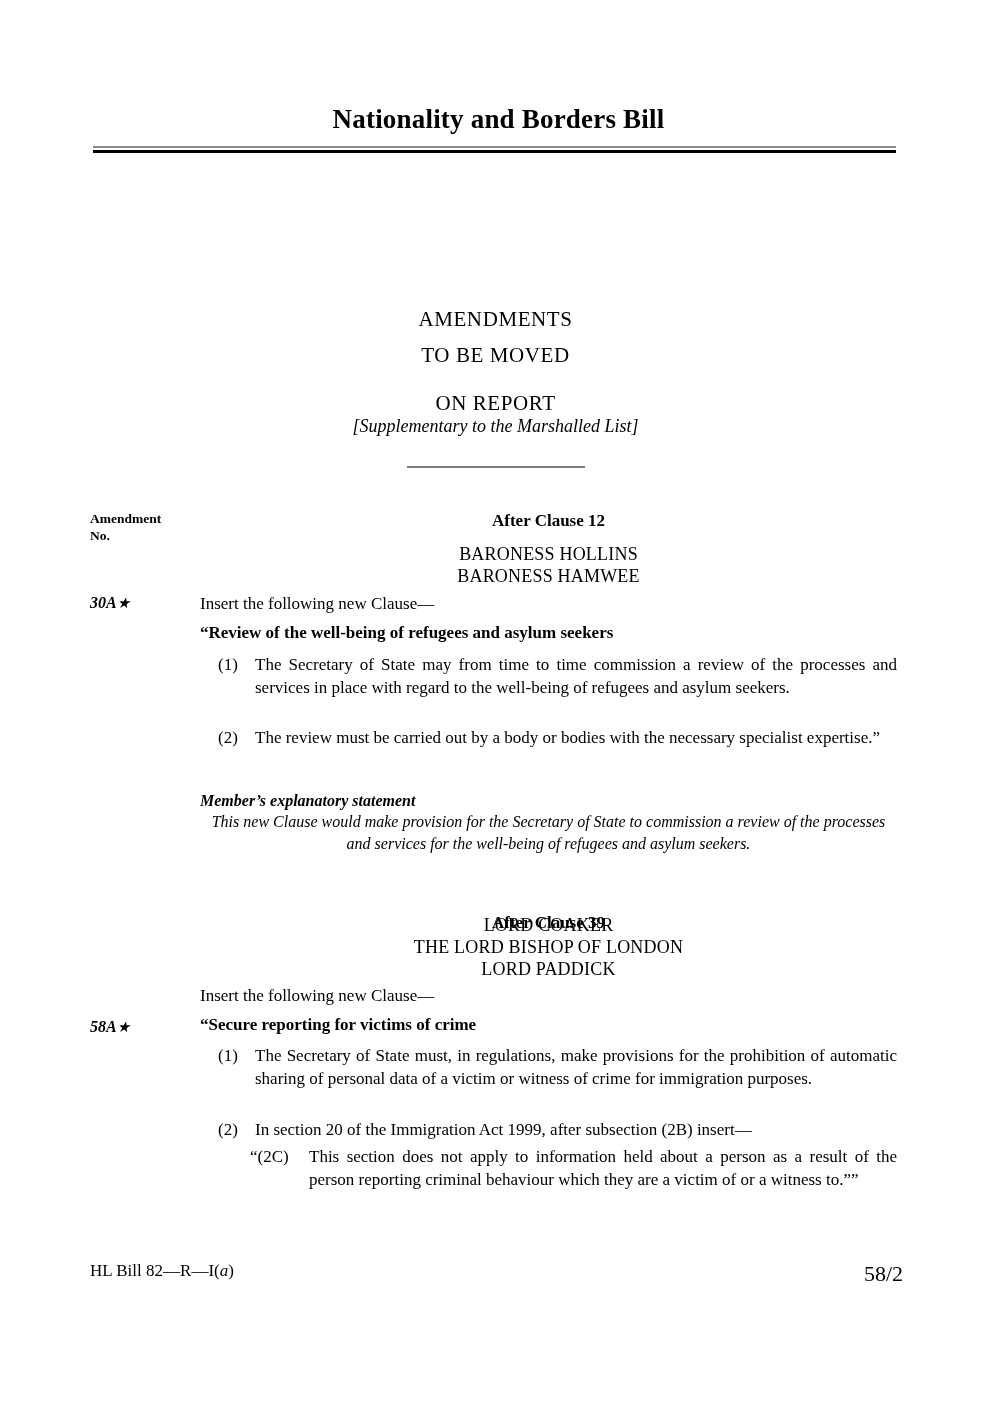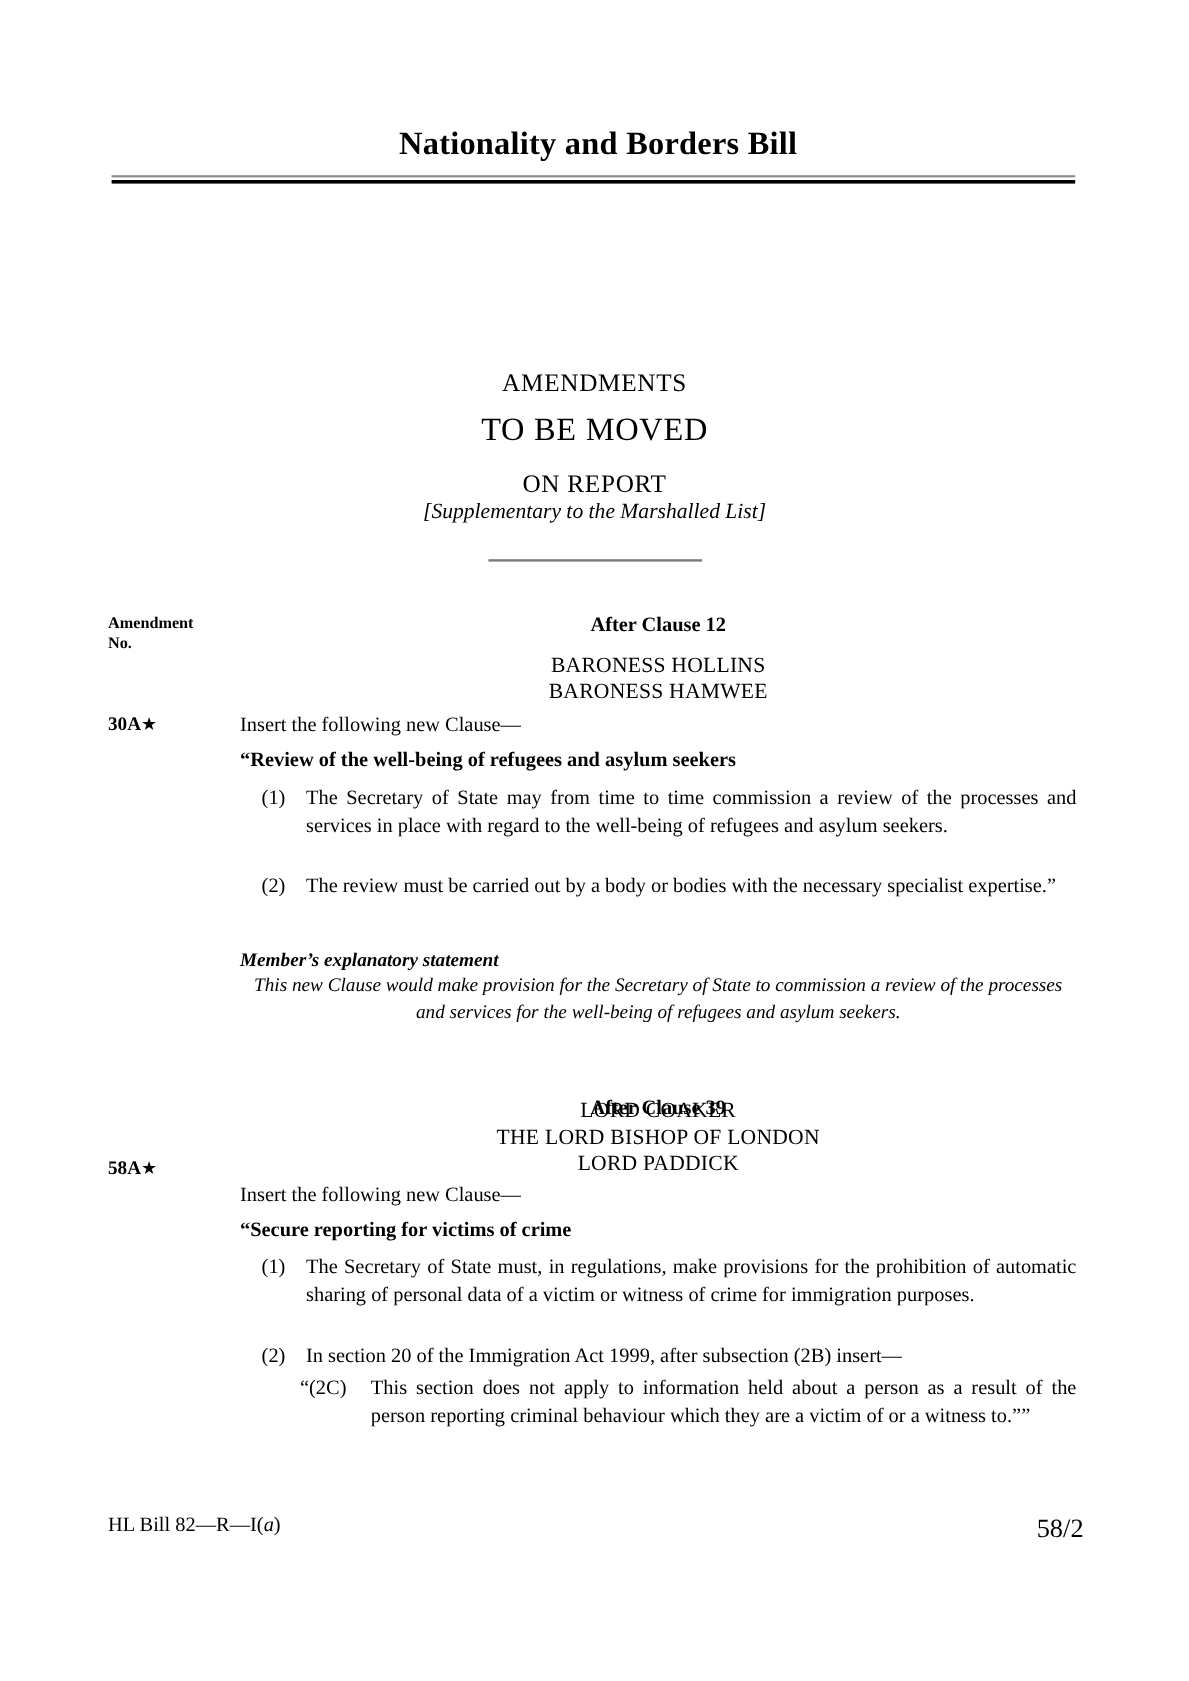--- a/index.html
+++ b/index.html
@@ -48,21 +48,21 @@
   }
 
   
   .head-block {
     position: absolute;
     left: 0;
     width: 991px;
     text-align: center;
   }
   .head-amendments { top: 307px; font-size: 21px; letter-spacing: 0.6px; }
-  .head-tobemoved  { top: 343px; font-size: 27px; letter-spacing: 0.6px; }
+  .head-tobemoved  { top: 343px; font-size: 21px; letter-spacing: 0.6px; }
   .head-onreport   { top: 379px; font-size: 21px; letter-spacing: 0.6px; margin-top: 12px; }
   .head-supp       { top: 416px; font-size: 18px; font-style: italic; }
 
   .divider {
     position: absolute;
     left: 50%;
     transform: translateX(-50%);
     top: 466px;
     width: 178px;
     height: 2px;
@@ -99,20 +99,21 @@
     letter-spacing: 0.2px;
   }
   .sponsor-line { display: block; }
 
   .amend-num {
     position: absolute;
     left: 90px;
     font-size: 16px;
     font-weight: bold;
     white-space: nowrap;
+    font-style: italic;
   }
   .amend-num .star { font-weight: normal; font-size: 15px; }
 
   .insert-line {
     position: absolute;
     left: 200px;
     width: 700px;
     font-size: 17px;
   }
 
@@ -233,21 +234,21 @@
   </div>
 
   <div class="clause-header" style="top:875px;margin-top:38px;">After Clause 39</div>
 
   <div class="sponsors" style="top:915px;">
     <span class="sponsor-line">LORD COAKER</span>
     <span class="sponsor-line">THE LORD BISHOP OF LONDON</span>
     <span class="sponsor-line">LORD PADDICK</span>
   </div>
 
-  <div class="amend-num" style="top:964px;"><span>58A</span><span class="star">★</span></div>
+  <div class="amend-num" style="top:1018px;"><span>58A</span><span class="star">★</span></div>
   <div class="insert-line" style="top:986px;">Insert the following new Clause—</div>
 
   <div class="quoted-title" style="top:1015px;">“Secure reporting for victims of crime</div>
 
   <div class="para" style="top:1044px;">
     <span class="marker">(1)</span>
     <span class="ptext">The Secretary of State must, in regulations, make provisions for the prohibition of automatic sharing of personal data of a victim or witness of crime for immigration purposes.</span>
   </div>
 
   <div class="para" style="top:1118px;">

